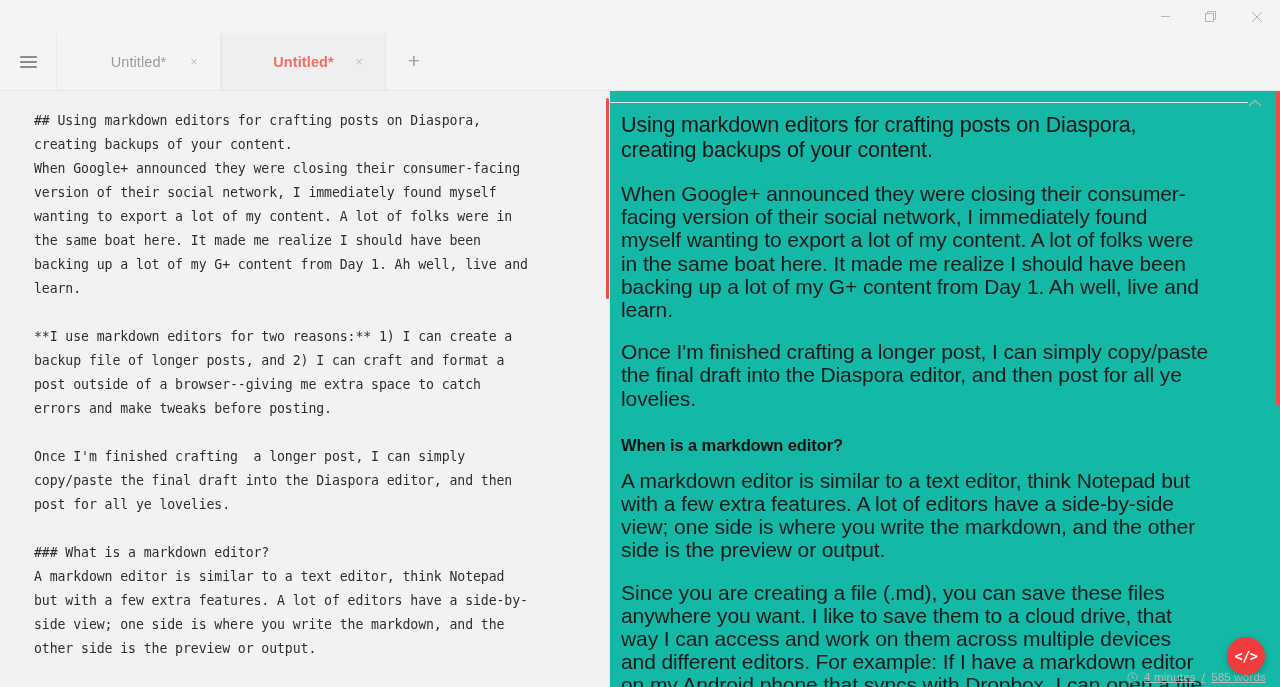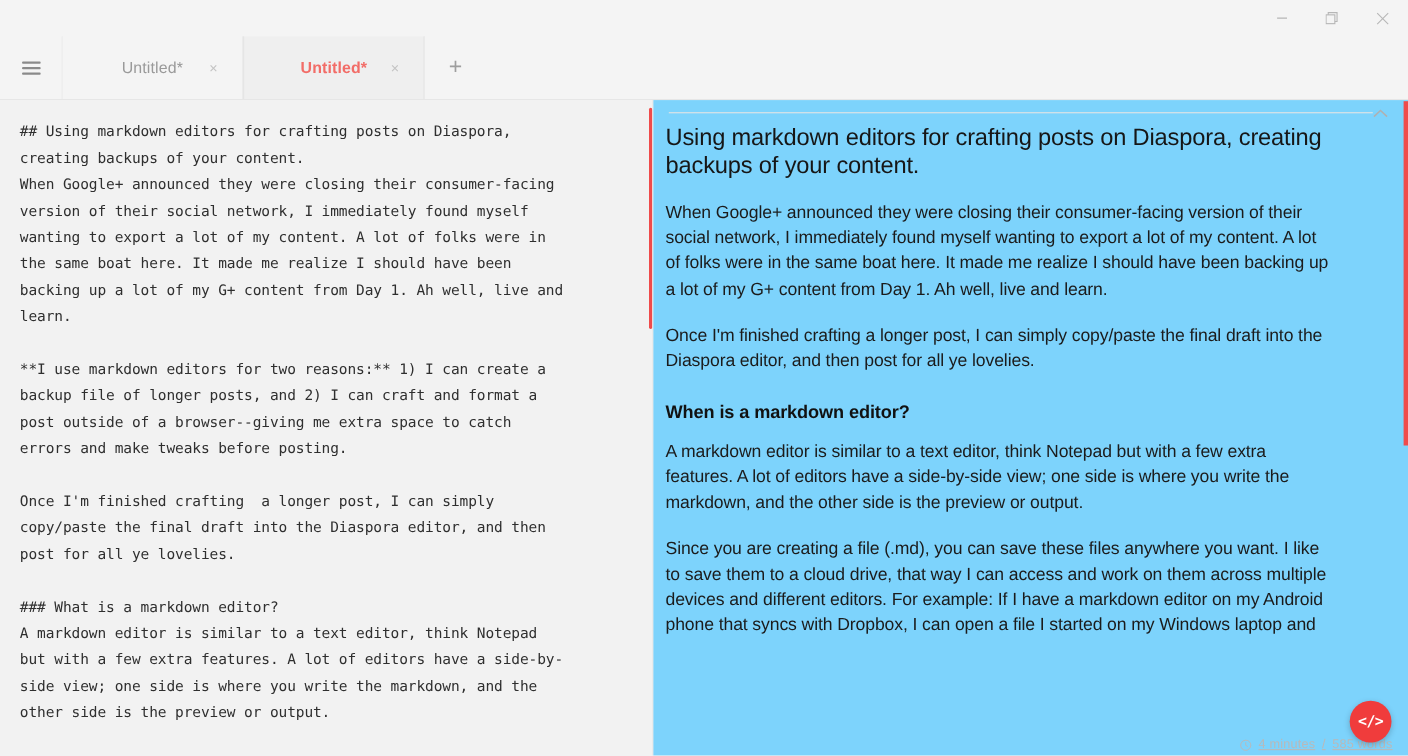--- a/index.html
+++ b/index.html
@@ -126,20 +126,21 @@
     padding-bottom: 3px;
   }
 
   
   .content {
     flex: 1 1 auto;
     display: flex;
     position: relative;
     overflow: hidden;
     background: #f2f2f2;
+    padding-left: 16px;
   }
 
   
   .editor-pane {
     width: 594px;
     flex: 0 0 594px;
     position: relative;
     overflow: hidden;
     background: #f2f2f2;
     border-right: 1px solid #e7e7e7;
@@ -165,21 +166,21 @@
     height: 201px;
     background: #ef4b4b;
     border-radius: 2px;
   }
 
   
   .preview-pane {
     flex: 1 1 auto;
     position: relative;
     overflow: hidden;
-    background: #7dd3fc;
+    background: #14b8a6;
   }
   .preview-inner {
     position: absolute;
     top: 22px;
     left: 11px;
     right: 72px;
     color: #1c1c1c;
   }
   .preview-inner h1 {
     font-size: 21.5px;
@@ -192,21 +193,21 @@
   .preview-inner h2 {
     font-size: 16.5px;
     font-weight: bold;
     line-height: 22px;
     color: #111;
     margin-top: 24px;
     margin-bottom: 13px;
     letter-spacing: -0.1px;
   }
   .preview-inner p {
-    font-size: 16px;
+    font-size: 21px;
     line-height: 23.2px;
     margin-bottom: 19px;
     color: #1b1b1b;
     letter-spacing: -0.1px;
   }
   .preview-inner p b { font-weight: bold; }
 
   .collapse-btn {
     position: absolute;
     top: 0px;

